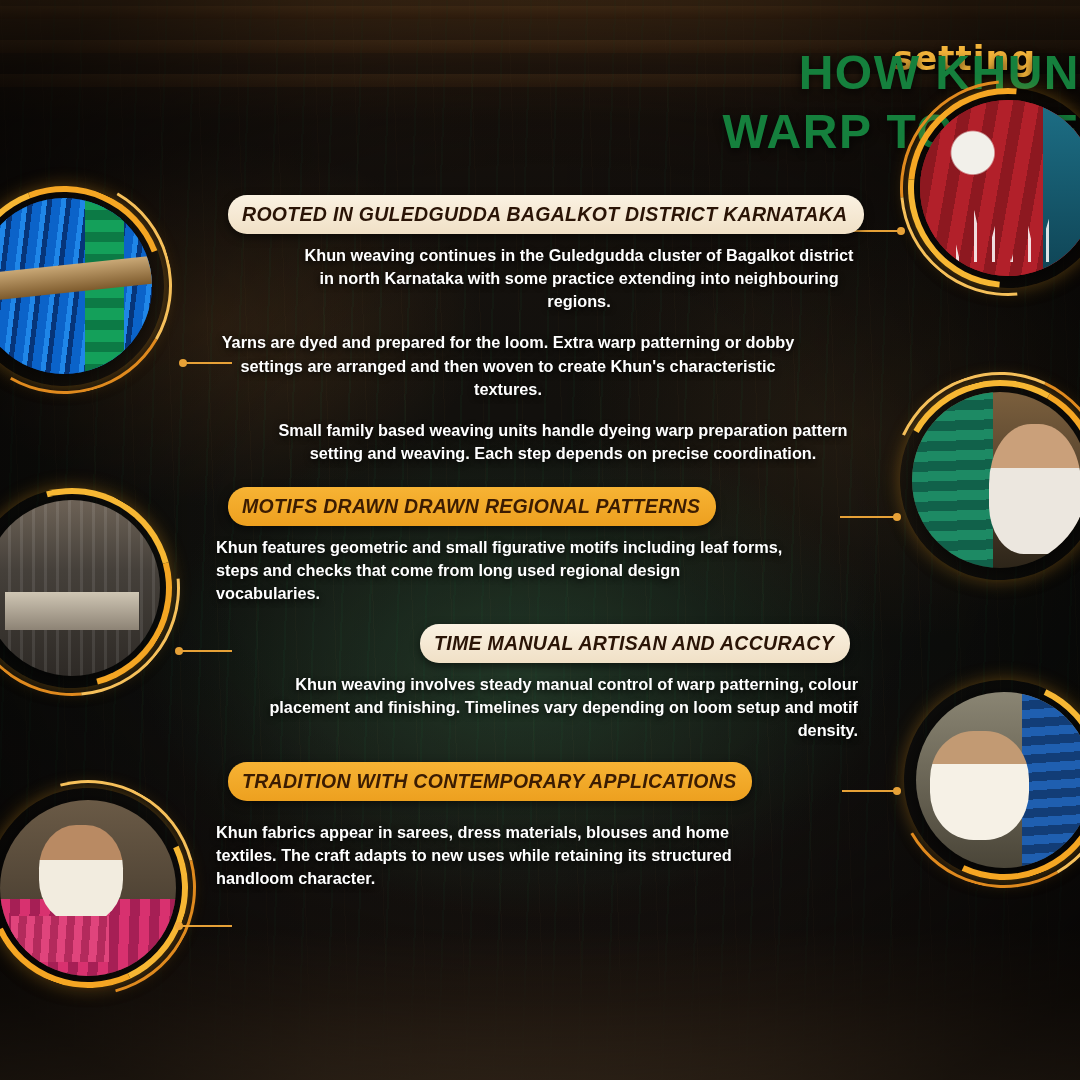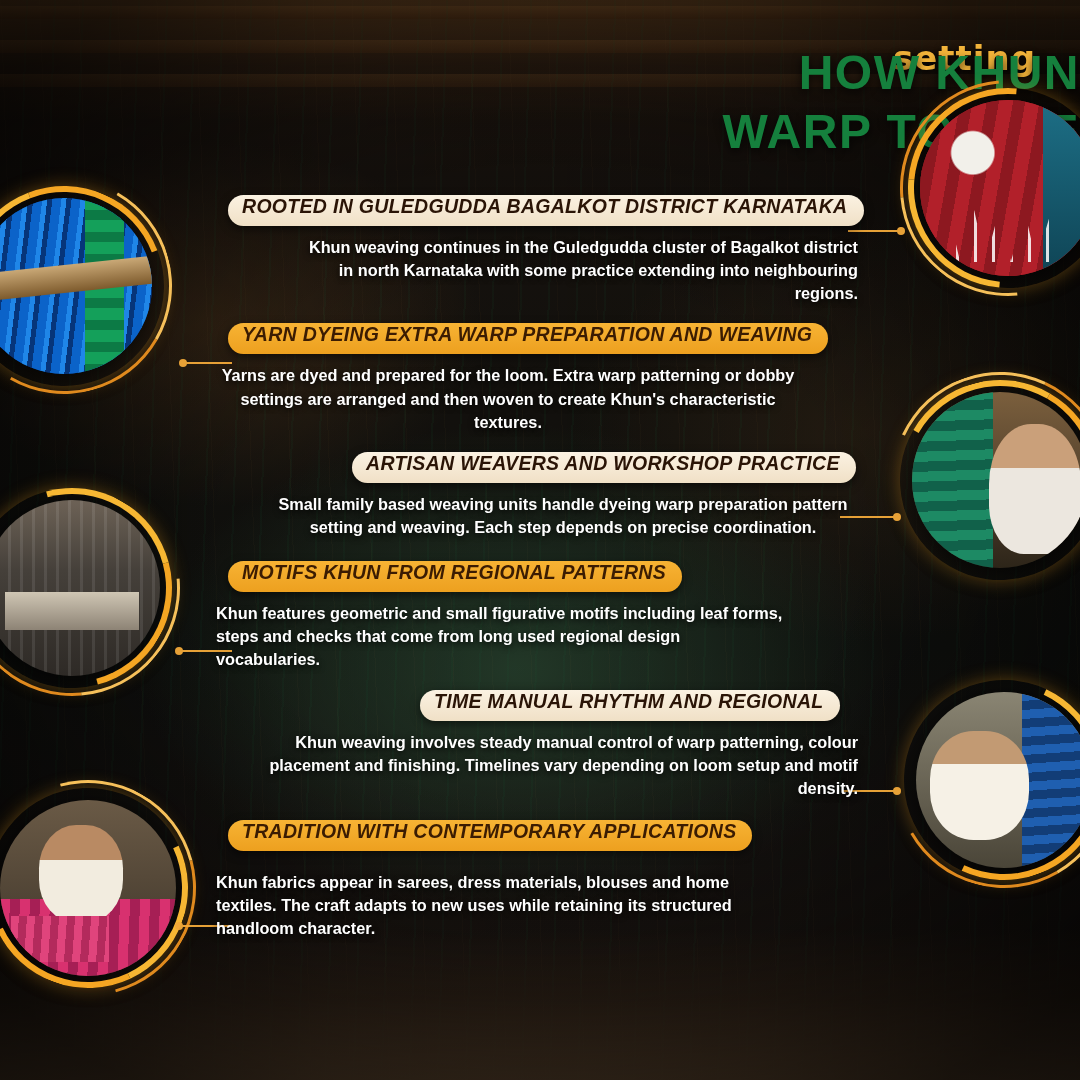--- a/index.html
+++ b/index.html
@@ -78,42 +78,42 @@
   }
 
   
   .steps {
     position: absolute; left: 180px; top: 195px; width: 700px;
   }
   .step { position: relative; margin-bottom: 8px; }
 
   .step-label {
     display: inline-block;
-    padding: 0 16px 8px 14px;
+    padding: 8px 16px 8px 14px;
     font-weight: 800; font-style: italic;
     font-size: 19.5px; letter-spacing: .3px;
     color: #2a1406;
     white-space: nowrap;
     box-shadow: 0 3px 10px rgba(0,0,0,.55);
     border-radius: 19px;
   }
   .lbl-cream { background: linear-gradient(180deg,#fbf2e2,#f0e0c6); }
   .lbl-amber { background: linear-gradient(180deg,#f7b334,#eda01f); color:#3b1c02; }
 
   .step-body {
     color: #ffffff;
     font-size: 16.3px;
     font-weight: 700;
     line-height: 1.42;
     margin-top: 10px;
     text-shadow: 0 2px 6px rgba(0,0,0,.85);
   }
 
   .s1 .step-label { margin-left: 48px; }
-  .s1 .step-body  { text-align: right; padding-left: 120px; padding-right: 22px; }
+  .s1 .step-body  { text-align: center; padding-left: 120px; padding-right: 22px; }
   .s2 .step-label { margin-left: 48px; }
   .s2 .step-body  { text-align: center; padding-left: 36px; padding-right: 80px; }
   .s3 .step-label { margin-left: 172px; }
   .s3 .step-body  { text-align: center; padding-left: 88px; padding-right: 22px; }
   .s4 .step-label { margin-left: 48px; }
   .s4 .step-body  { text-align: left; padding-left: 36px; padding-right: 96px; }
   .s5 .step-label { margin-left: 240px; }
   .s5 .step-body  { text-align: right; padding-left: 88px; padding-right: 22px; }
   .s6 .step-label { margin-left: 48px; }
   .s6 .step-body  { text-align: left; padding-left: 36px; padding-right: 110px; margin-top: 20px; }
@@ -317,36 +317,34 @@
   <div class="tick left" style="left:176px; top:925px; width:56px;"></div>
 
   <div class="steps">
 
     <div class="step s1">
       <div class="step-label lbl-cream">ROOTED IN GULEDGUDDA BAGALKOT DISTRICT KARNATAKA</div>
       <div class="step-body">Khun weaving continues in the Guledgudda cluster of Bagalkot district in north Karnataka with some practice extending into neighbouring regions.</div>
     </div>
 
     <div class="step s2" style="margin-top:18px;">
-      <div class="step-label lbl-amber">YARN DYEING EXTRA WARP PREPARATION AND WEAVING</div>
       <div class="step-body">Yarns are dyed and prepared for the loom. Extra warp patterning or dobby settings are arranged and then woven to create Khun's characteristic textures.</div>
     </div>
 
     <div class="step s3" style="margin-top:18px;">
-      <div class="step-label lbl-cream">ARTISAN WEAVERS AND WORKSHOP PRACTICE</div>
       <div class="step-body">Small family based weaving units handle dyeing warp preparation pattern setting and weaving. Each step depends on precise coordination.</div>
     </div>
 
     <div class="step s4" style="margin-top:22px;">
-      <div class="step-label lbl-amber">MOTIFS KHUN FROM REGIONAL PATTERNS</div>
+      <div class="step-label lbl-amber">MOTIFS DRAWN DRAWN REGIONAL PATTERNS</div>
       <div class="step-body">Khun features geometric and small figurative motifs including leaf forms, steps and checks that come from long used regional design vocabularies.</div>
     </div>
 
     <div class="step s5" style="margin-top:18px;">
-      <div class="step-label lbl-cream">TIME MANUAL RHYTHM AND REGIONAL</div>
+      <div class="step-label lbl-cream">TIME MANUAL ARTISAN AND ACCURACY</div>
       <div class="step-body">Khun weaving involves steady manual control of warp patterning, colour placement and finishing. Timelines vary depending on loom setup and motif density.</div>
     </div>
 
     <div class="step s6" style="margin-top:20px;">
       <div class="step-label lbl-amber">TRADITION WITH CONTEMPORARY APPLICATIONS</div>
       <div class="step-body">Khun fabrics appear in sarees, dress materials, blouses and home textiles. The craft adapts to new uses while retaining its structured handloom character.</div>
     </div>
 
   </div>
 </div>

